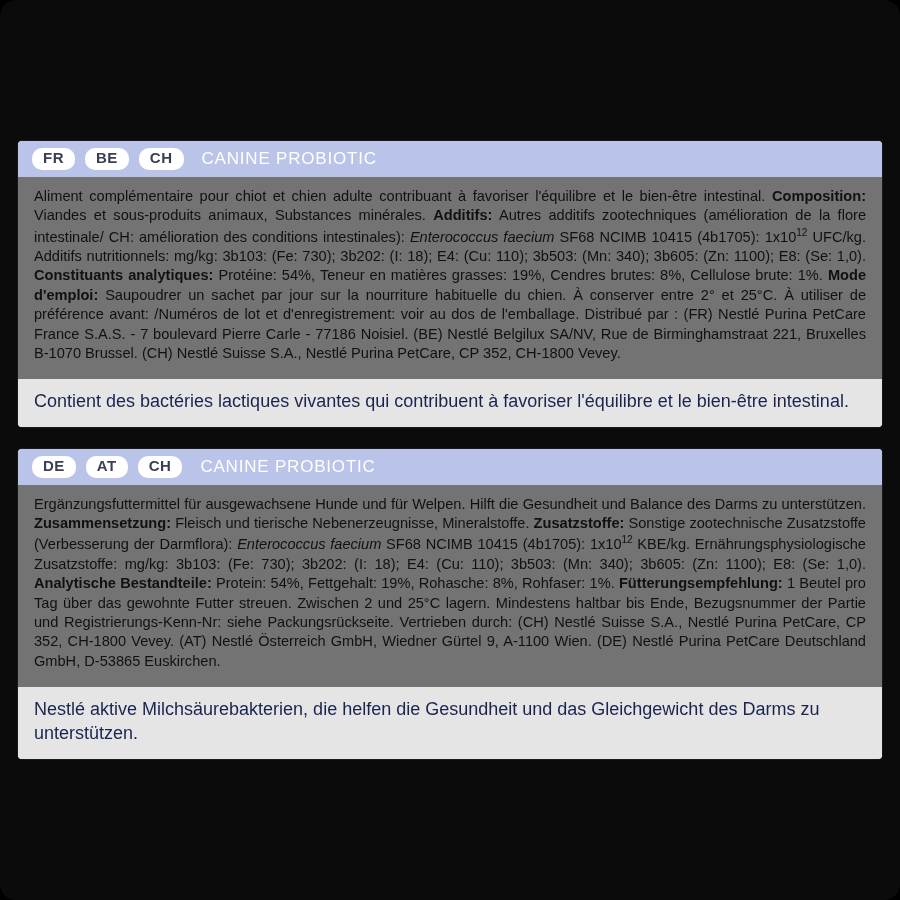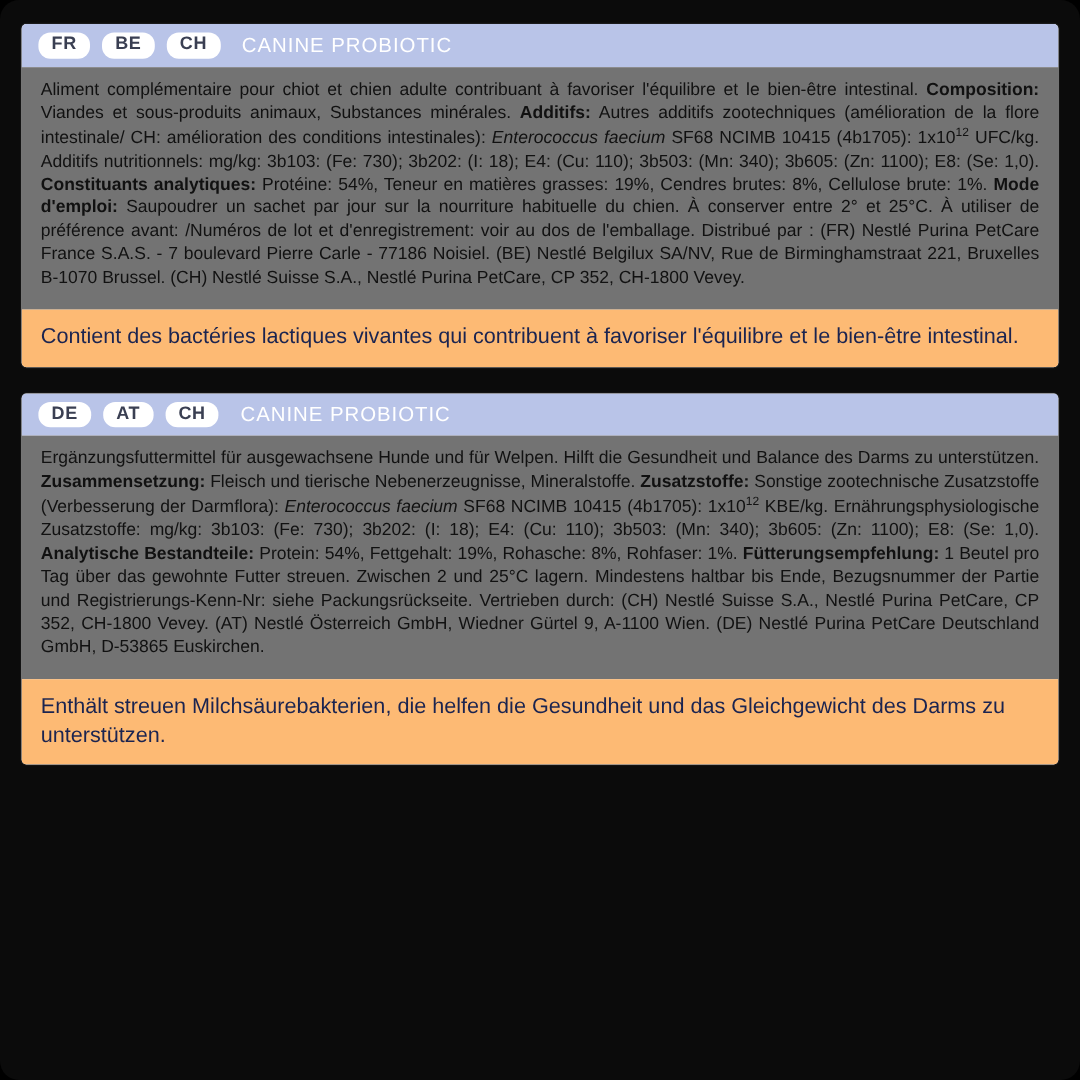--- a/index.html
+++ b/index.html
@@ -15,21 +15,21 @@
   }
   .page {
     position: relative;
     width: 900px;
     height: 900px;
     background: #0b0b0b;
     box-sizing: border-box;
     padding: 20px 18px;
     display: flex;
     flex-direction: column;
-    justify-content: flex-start;
+    justify-content: center;
     gap: 22px;
     border-radius: 16px;
   }
   .panel {
     background: #ffffff;
     border-radius: 4px;
     overflow: hidden;
     box-shadow: 0 0 0 1px #1a1a1a;
   }
   .panel-header {
@@ -62,21 +62,21 @@
     font-size: 14.6px;
     line-height: 1.33;
     padding: 10px 16px 16px 16px;
     text-align: justify;
     text-justify: inter-word;
   }
   .body-text b { font-weight: bold; }
   .body-text i { font-style: italic; }
   .body-text sup { font-size: 10px; vertical-align: super; }
   .claim {
-    background: #fdba74;
+    background: #e5e5e5;
     color: #1b2450;
     font-size: 18px;
     line-height: 1.32;
     padding: 11px 16px 13px 16px;
   }
 </style>
 </head>
 <body>
 
 <div class="page">
@@ -93,16 +93,16 @@
   </div>
 
   <div class="panel">
     <div class="panel-header">
       <span class="flag-chip">DE</span>
       <span class="flag-chip">AT</span>
       <span class="flag-chip">CH</span>
       <span class="panel-title">CANINE PROBIOTIC</span>
     </div>
     <div class="body-text">Ergänzungsfuttermittel für ausgewachsene Hunde und für Welpen. Hilft die Gesundheit und Balance des Darms zu unterstützen. <b>Zusammensetzung:</b> Fleisch und tierische Nebenerzeugnisse, Mineralstoffe. <b>Zusatzstoffe:</b> Sonstige zootechnische Zusatzstoffe (Verbesserung der Darmflora): <i>Enterococcus faecium</i> SF68 NCIMB 10415 (4b1705): 1x10<sup>12</sup> KBE/kg. Ernährungsphysiologische Zusatzstoffe: mg/kg: 3b103: (Fe: 730); 3b202: (I: 18); E4: (Cu: 110); 3b503: (Mn: 340); 3b605: (Zn: 1100); E8: (Se: 1,0). <b>Analytische Bestandteile:</b> Protein: 54%, Fettgehalt: 19%, Rohasche: 8%, Rohfaser: 1%. <b>Fütterungsempfehlung:</b> 1 Beutel pro Tag über das gewohnte Futter streuen. Zwischen 2 und 25°C lagern. Mindestens haltbar bis Ende, Bezugsnummer der Partie und Registrierungs-Kenn-Nr: siehe Packungsrückseite. Vertrieben durch: (CH) Nestlé Suisse S.A., Nestlé Purina PetCare, CP 352, CH-1800 Vevey. (AT) Nestlé Österreich GmbH, Wiedner Gürtel 9, A-1100 Wien. (DE) Nestlé Purina PetCare Deutschland GmbH, D-53865 Euskirchen.</div>
-    <div class="claim">Enthält streuen Milchsäurebakterien, die helfen die Gesundheit und das Gleichgewicht des Darms zu unterstützen.</div>
+    <div class="claim">Nestlé aktive Milchsäurebakterien, die helfen die Gesundheit und das Gleichgewicht des Darms zu unterstützen.</div>
   </div>
 
 </div>
 
 </body></html>

